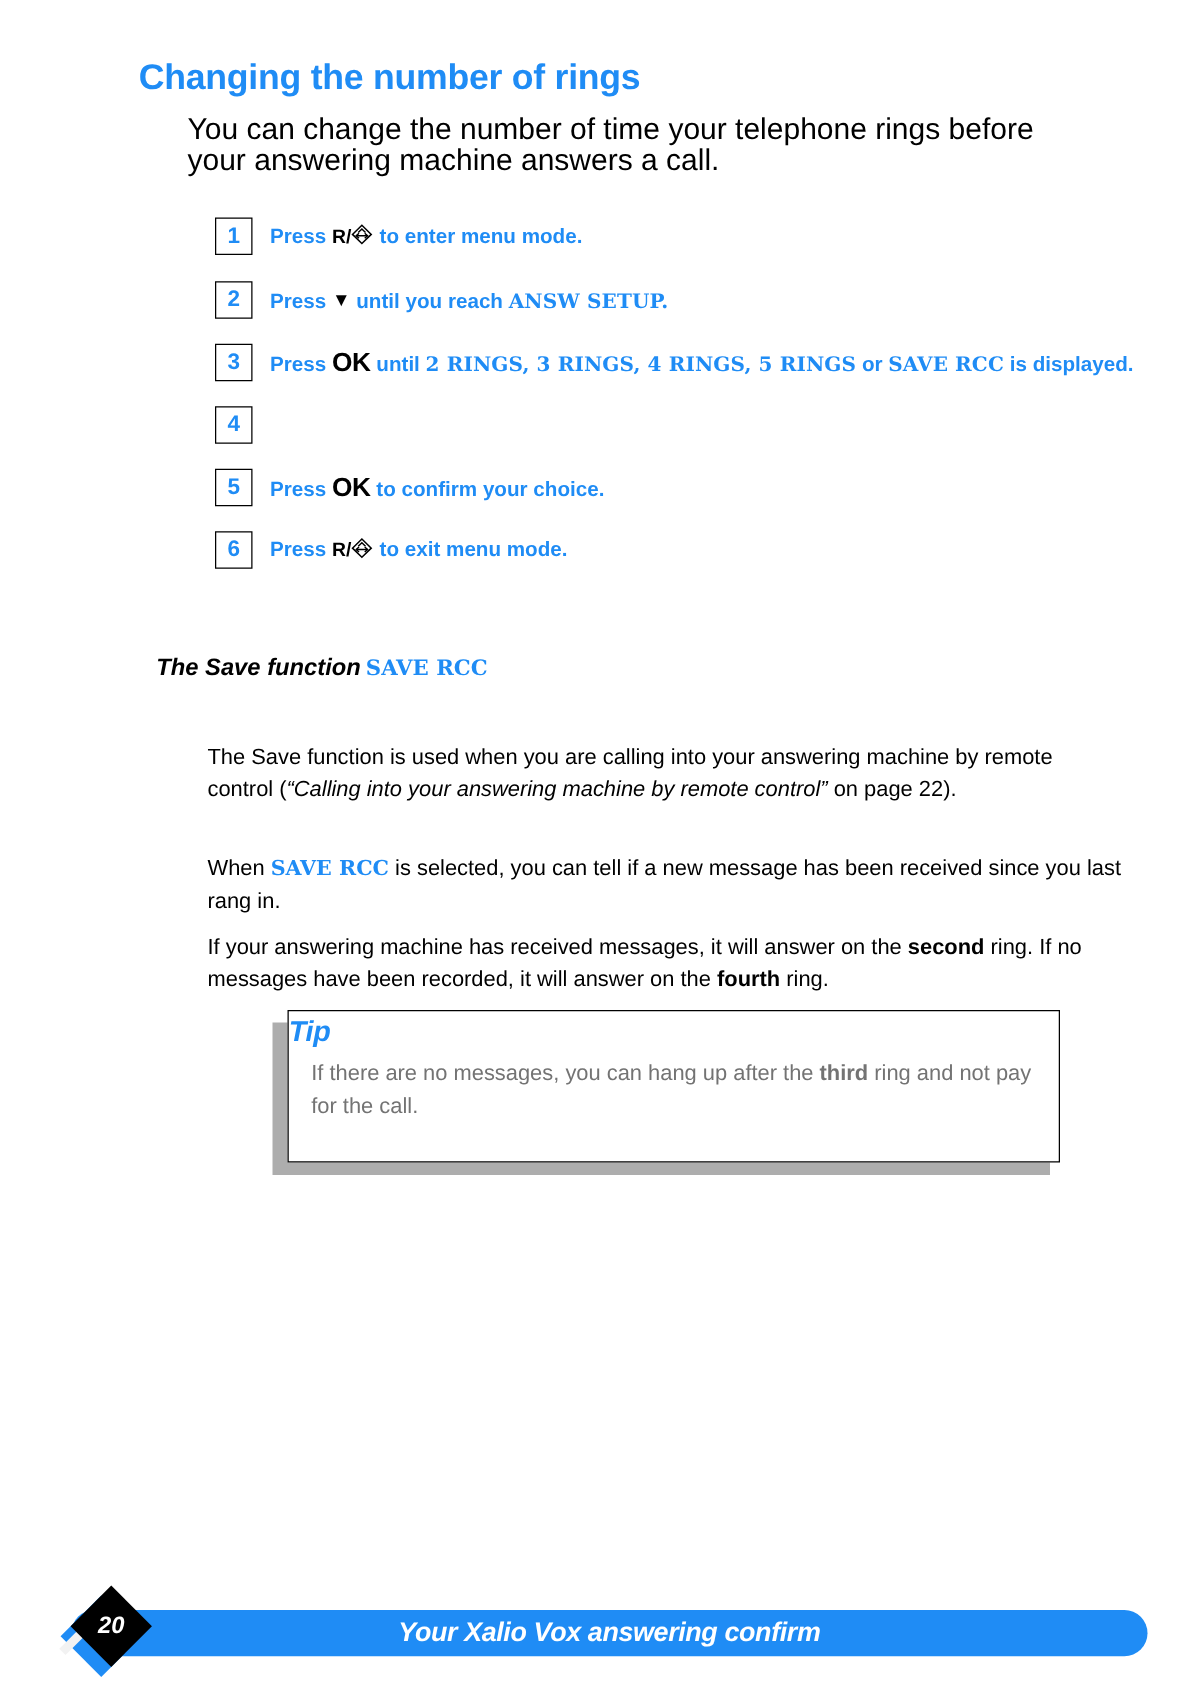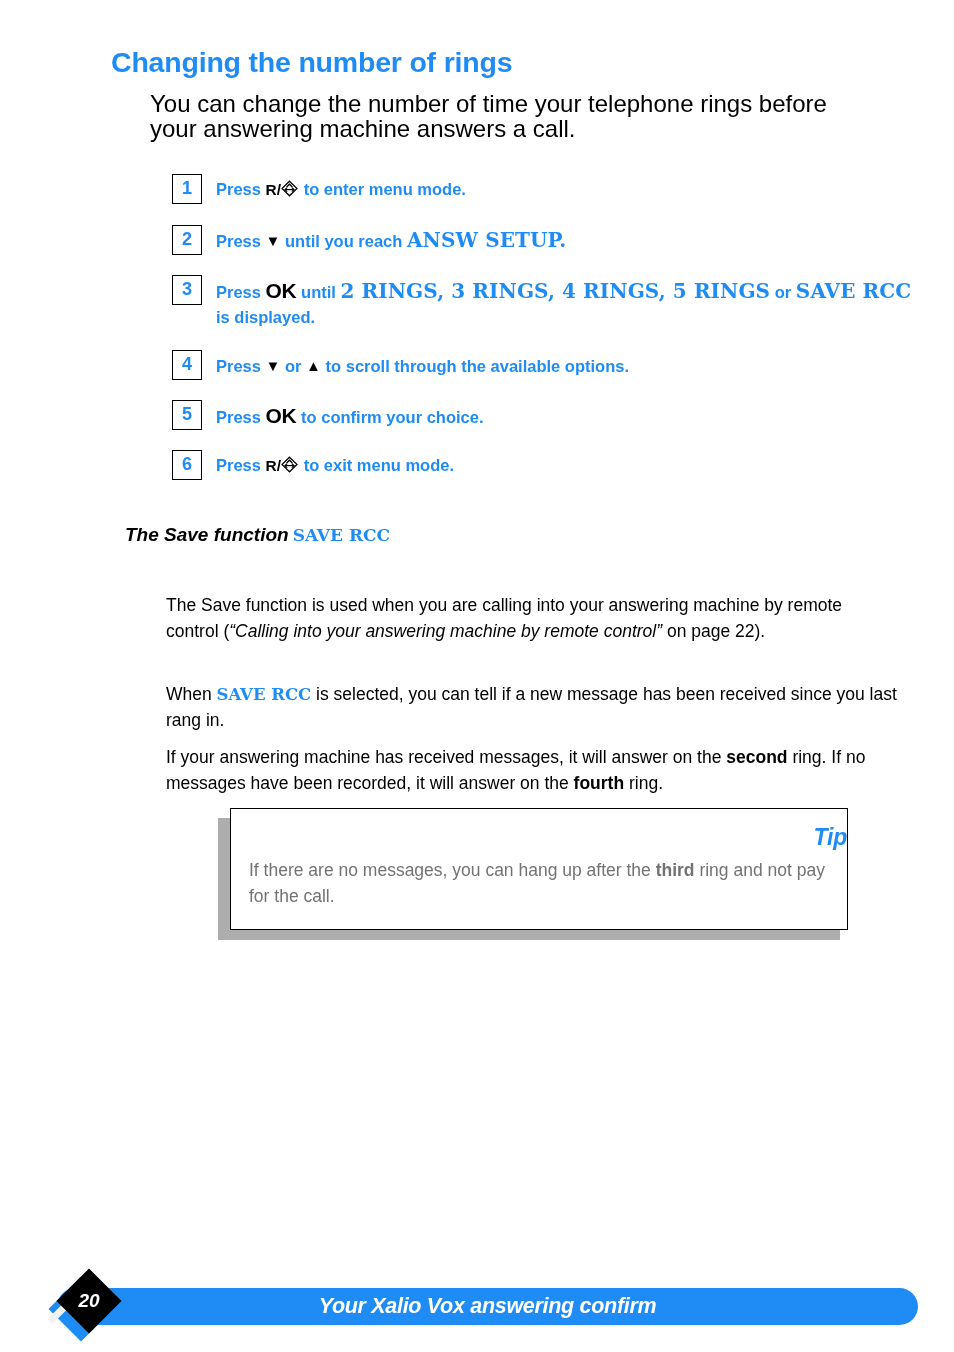--- a/index.html
+++ b/index.html
@@ -75,21 +75,21 @@
     margin-left: 14px;
     padding-top: 3px;
     font-size: 16.5px;
     font-weight: bold;
     color: #1f8cf5;
     line-height: 25px;
   }
   .lcd {
     font-family: "DejaVu Serif", "Liberation Serif", serif;
     font-weight: bold;
-    font-size: 20px;
+    font-size: 16px;
     letter-spacing: 0.1px;
   }
   .key-ok {
     font-family: "Liberation Sans", sans-serif;
     color: #000;
     font-weight: bold;
     font-size: 21px;
     letter-spacing: -0.3px;
   }
   .key-r {
@@ -165,26 +165,26 @@
     position: absolute;
     left: 230px;
     top: 808px;
     width: 618px;
     height: 122px;
     background: #ffffff;
     border: 1.5px solid #000;
     box-sizing: border-box;
   }
   .tip-title {
-    text-align: right;
+    text-align: left;
     color: #1f8cf5;
     font-weight: bold;
     font-style: italic;
     font-size: 23px;
-    margin-top: 15px;
+    margin-top: 3px;
     letter-spacing: -0.2px;
   }
   .tip-text {
     margin: 7px 18px 0 18px;
     font-size: 17.5px;
     line-height: 25.5px;
     color: #737373;
   }
   .tip-text b { font-weight: bold; }
 
@@ -305,27 +305,20 @@
         <span>until</span>
         <span class="lcd">2 RINGS, 3 RINGS, 4 RINGS, 5 RINGS</span>
         <span>or</span>
         <span class="lcd">SAVE RCC</span>
         <span>is displayed.</span>
       </div>
     </div>
 
     <div class="step">
       <div class="step-num">4</div>
-      <div class="step-body">
-        <span>Press</span>
-        <span class="tri">▼</span>
-        <span>or</span>
-        <span class="tri">▲</span>
-        <span>to scroll through the available options.</span>
-      </div>
     </div>
 
     <div class="step">
       <div class="step-num">5</div>
       <div class="step-body">
         <span>Press</span>
         <span class="key-ok">OK</span>
         <span>to confirm your choice.</span>
       </div>
     </div>

